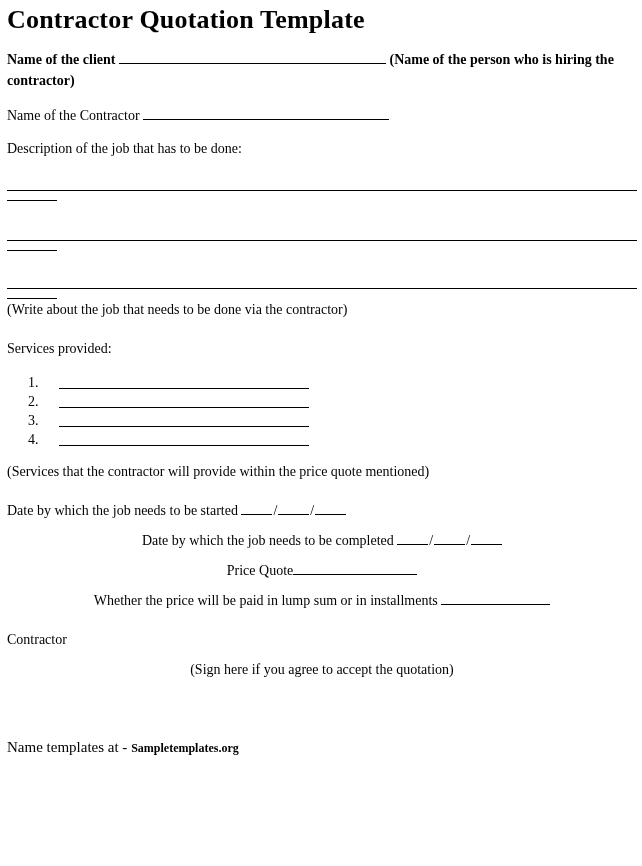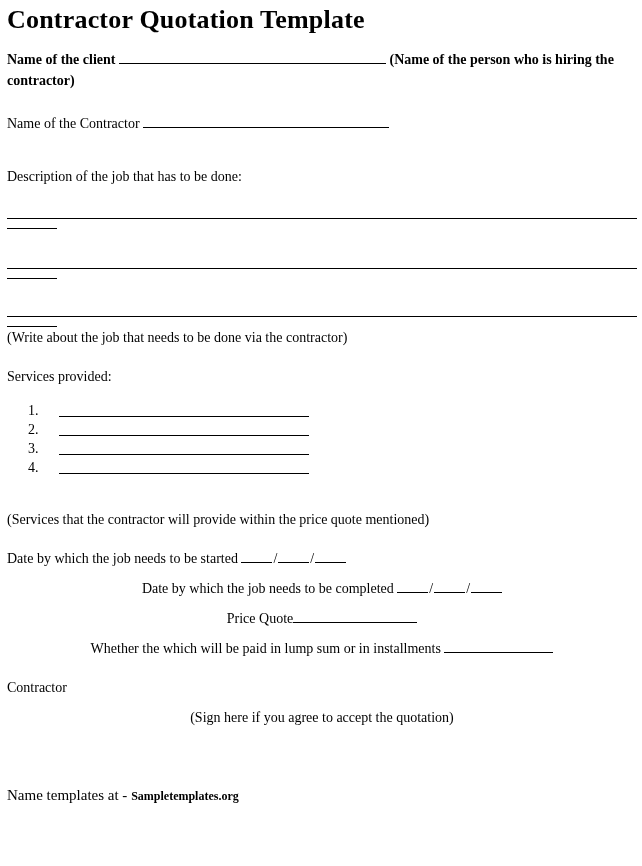--- a/index.html
+++ b/index.html
@@ -31,25 +31,25 @@
   .blank-contractor { width: 246px; }
   .blank-date       { width: 31px; }
   .blank-price      { width: 124px; }
   .blank-payment    { width: 109px; }
   .rule {
     border-bottom: 1px solid #000000;
     height: 0;
   }
   .rule-long  { width: 100%; }
   .rule-short { width: 50px; }
-  .mt13 { margin-top: 22px; }
+  .mt13 { margin-top: 14px; }
   .mt15 { margin-top: 15px; font-weight: bold; }
   .mt17 { margin-top: 9px; text-align: center; }
   .mt18 { margin-top: 18px; }
-  .mt22 { margin-top: 32px; }
+  .mt22 { margin-top: 12px; }
   .mt25 { }
   .mt31 { margin-top: 31px; }
   .mt37 { margin-top: 37px; }
   .mt39 { margin-top: 39px; }
   .mt56 { margin-top: 56px; }
   .services-list { margin-top: 14px; margin-left: 21px; }
   .service-item {
     display: flex;
     align-items: baseline;
     line-height: 19px;
@@ -111,19 +111,19 @@
 </div>
 
 <p class="para mt22">(Services that the contractor will provide within the price quote mentioned)</p>
 
 <p class="para mt18"><span>Date by which the job needs to be started</span> <span class="blank blank-date"></span><span class="date-sep">/</span><span class="blank blank-date"></span><span class="date-sep">/</span><span class="blank blank-date"></span></p>
 
 <p class="para mt17"><span>Date by which the job needs to be completed</span> <span class="blank blank-date"></span><span class="date-sep">/</span><span class="blank blank-date"></span><span class="date-sep">/</span><span class="blank blank-date"></span></p>
 
 <p class="para mt17"><span>Price Quote</span><span class="blank blank-price"></span></p>
 
-<p class="para mt17"><span>Whether the which will be paid in lump sum or in installments</span> <span class="blank blank-payment"></span></p>
+<p class="para mt17"><span>Whether the price will be paid in lump sum or in installments</span> <span class="blank blank-payment"></span></p>
 
 <p class="para mt18">Contractor</p>
 
 <p class="para mt17">(Sign here if you agree to accept the quotation)</p>
 
 <p class="footer mt56"><span>Name templates at - </span><span class="footer-brand">Sampletemplates.org</span></p>
 
 </body></html>

